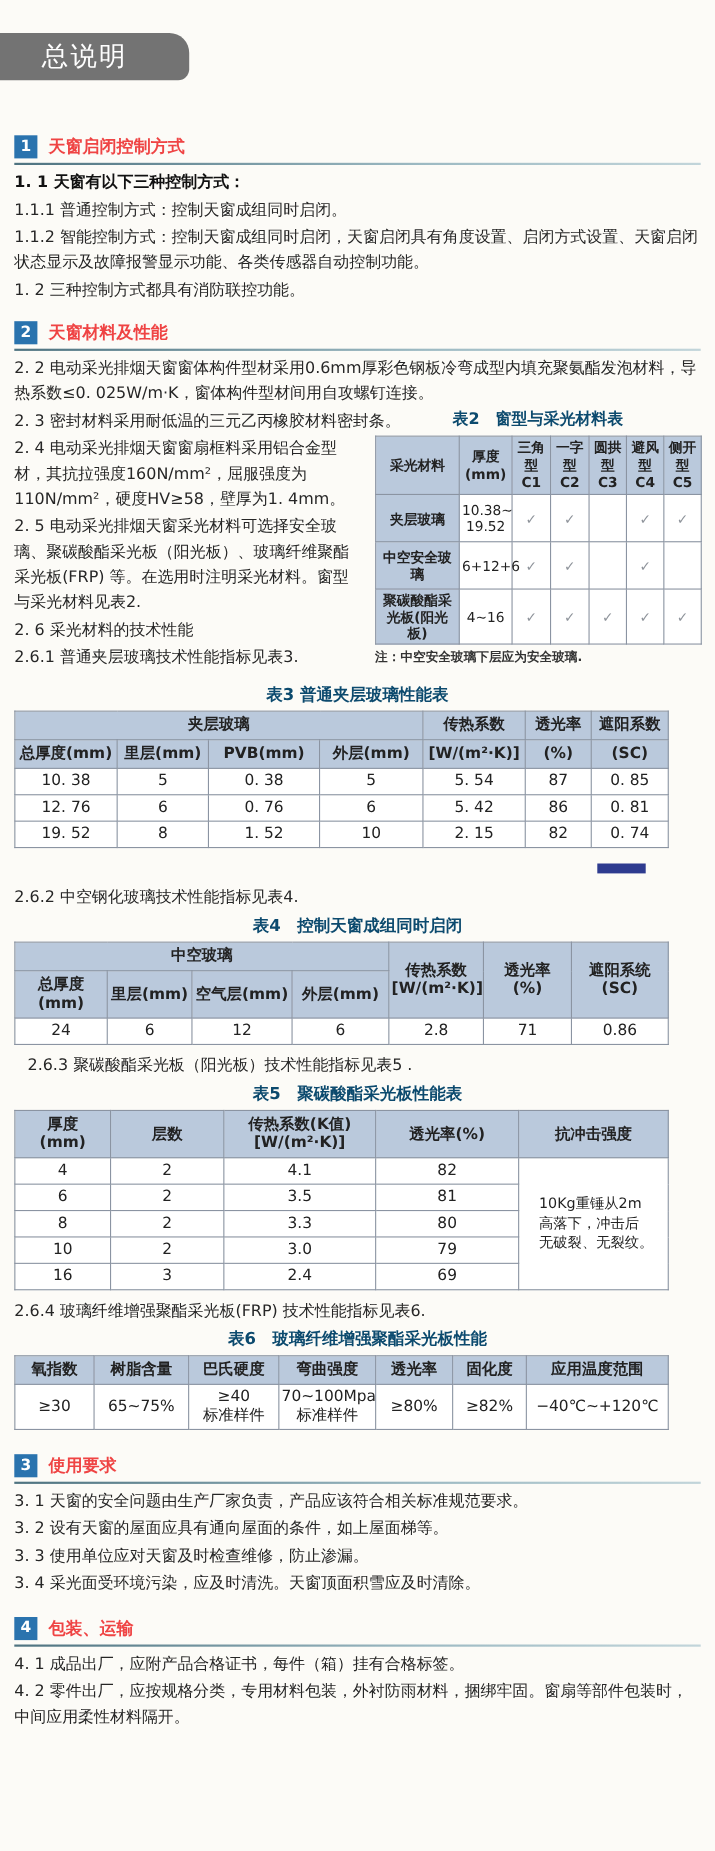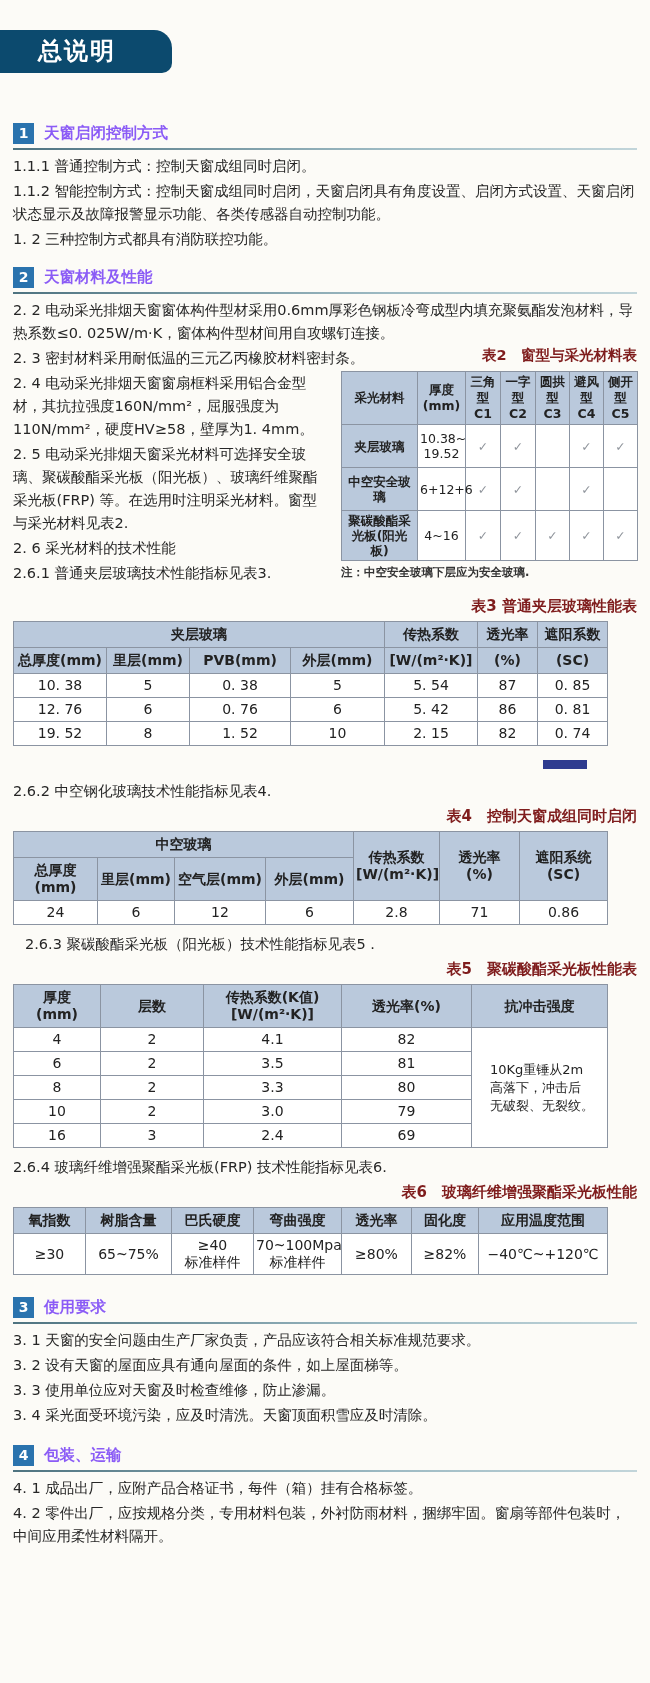--- a/index.html
+++ b/index.html
@@ -5,46 +5,46 @@
   html,body{margin:0;padding:0;background:#ffffff;}
   .page{
     position:relative;width:650px;height:1683px;margin:0 auto;
     background:#fcfbf7;overflow:hidden;
     font-family:"DejaVu Sans","Liberation Sans",sans-serif;
     color:#2b2b2b;
   }
   
   .badge{
     margin-top:30px;width:172px;height:43px;line-height:43px;
-    background:#0c4a6e;color:#ffffff;font-size:24px;font-weight:bold;
+    background:#737373;color:#ffffff;font-size:24px;font-weight:normal;
     padding-left:38px;box-sizing:border-box;letter-spacing:2px;
     border-radius:0 18px 10px 0;
   }
   
   .section{margin:0 13px;}
   .sec-head{position:relative;display:flex;align-items:center;padding-bottom:6px;margin-bottom:5px;}
   .sec-num{
     width:21px;height:21px;line-height:21px;background:#2a73ae;color:#fff;
     font-size:14px;font-weight:bold;text-align:center;margin-right:10px;flex:0 0 auto;
   }
-  .sec-title{font-size:15.5px;font-weight:bold;color:#8b5cf6;}
+  .sec-title{font-size:15.5px;font-weight:bold;color:#ef4444;}
   .sec-rule{position:absolute;left:0;right:0;bottom:0;height:2px;
     background:linear-gradient(to right,#4e7380,#9dbac3 60%,#c2d5da);}
   
   .para{margin:0 0 2px 0;font-size:14.5px;line-height:23px;color:#262626;}
   .para.bold{font-weight:bold;color:#111;}
   
   table{border-collapse:collapse;table-layout:fixed;}
   th,td{
     border:1px solid #8b94a2;text-align:center;vertical-align:middle;
     white-space:pre-line;padding:2px 2px;color:#222;
   }
   th{background:#bac9dc;font-weight:bold;}
   td{background:#ffffff;}
-  .tbl-title{font-size:15px;font-weight:bold;color:#7f1d1d;text-align:right;margin:4px 0 5px 0;}
+  .tbl-title{font-size:15px;font-weight:bold;color:#0c4a6e;text-align:center;margin:4px 0 5px 0;}
   td.check{color:#8f949b;font-size:13px;}
   
   .t2-block{float:right;width:296px;margin:-26px 0 6px 10px;}
   .t2-block .tbl-title{font-size:14.5px;margin:0 0 6px 0;}
   .t2 {width:296px;font-size:12.5px;}
   .t2 th{font-size:12.5px;height:40px;line-height:16px;}
   .t2 td{height:38px;font-size:12.5px;line-height:15px;}
   .t2 td.rowlabel{background:#bac9dc;font-weight:bold;}
   .t2-note{font-size:11.5px;font-weight:bold;color:#333;margin-top:4px;}
   
@@ -63,20 +63,21 @@
 <div class="page">
 
   <div class="badge">总说明</div>
 
   <div class="section" style="margin-top:50px;">
     <div class="sec-head">
       <span class="sec-num">1</span>
       <span class="sec-title">天窗启闭控制方式</span>
       <span class="sec-rule"></span>
     </div>
+    <p class="para bold">1. 1  天窗有以下三种控制方式：</p>
     <p class="para">1.1.1  普通控制方式：控制天窗成组同时启闭。</p>
     <p class="para">1.1.2  智能控制方式：控制天窗成组同时启闭，天窗启闭具有角度设置、启闭方式设置、天窗启闭状态显示及故障报警显示功能、各类传感器自动控制功能。</p>
     <p class="para">1. 2  三种控制方式都具有消防联控功能。</p>
   </div>
 
   <div class="section" style="margin-top:16px;">
     <div class="sec-head">
       <span class="sec-num">2</span>
       <span class="sec-title">天窗材料及性能</span>
       <span class="sec-rule"></span>

